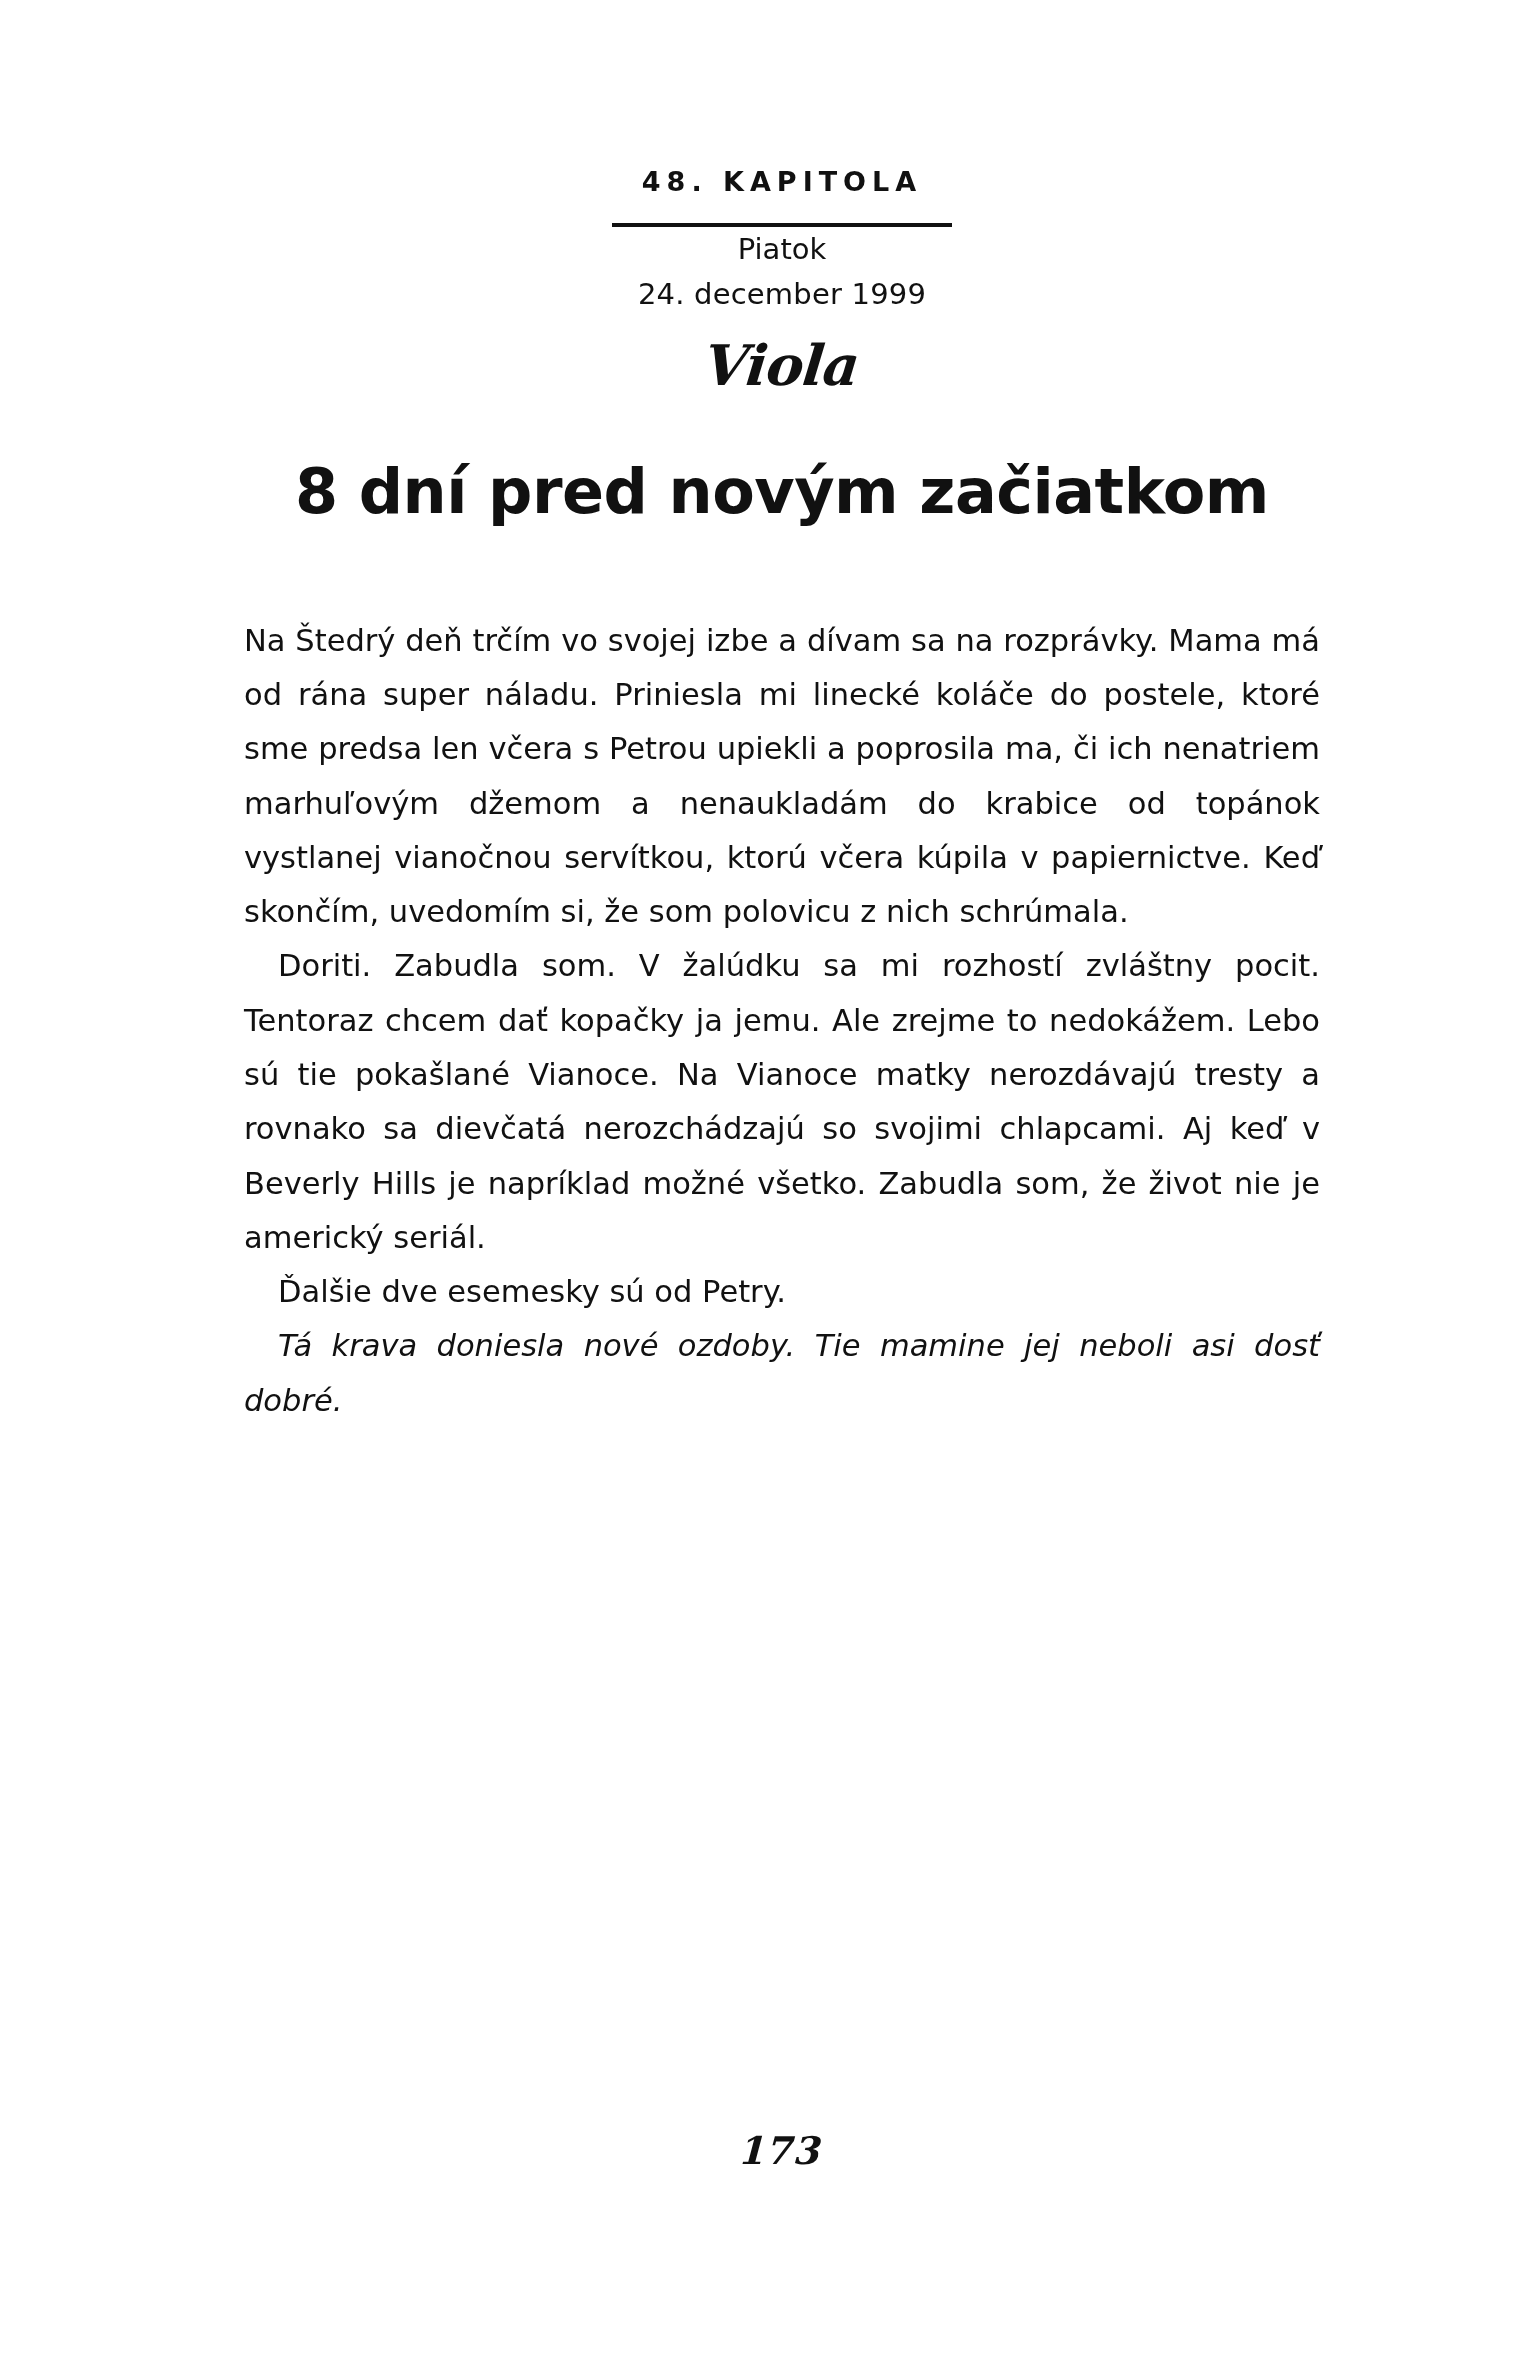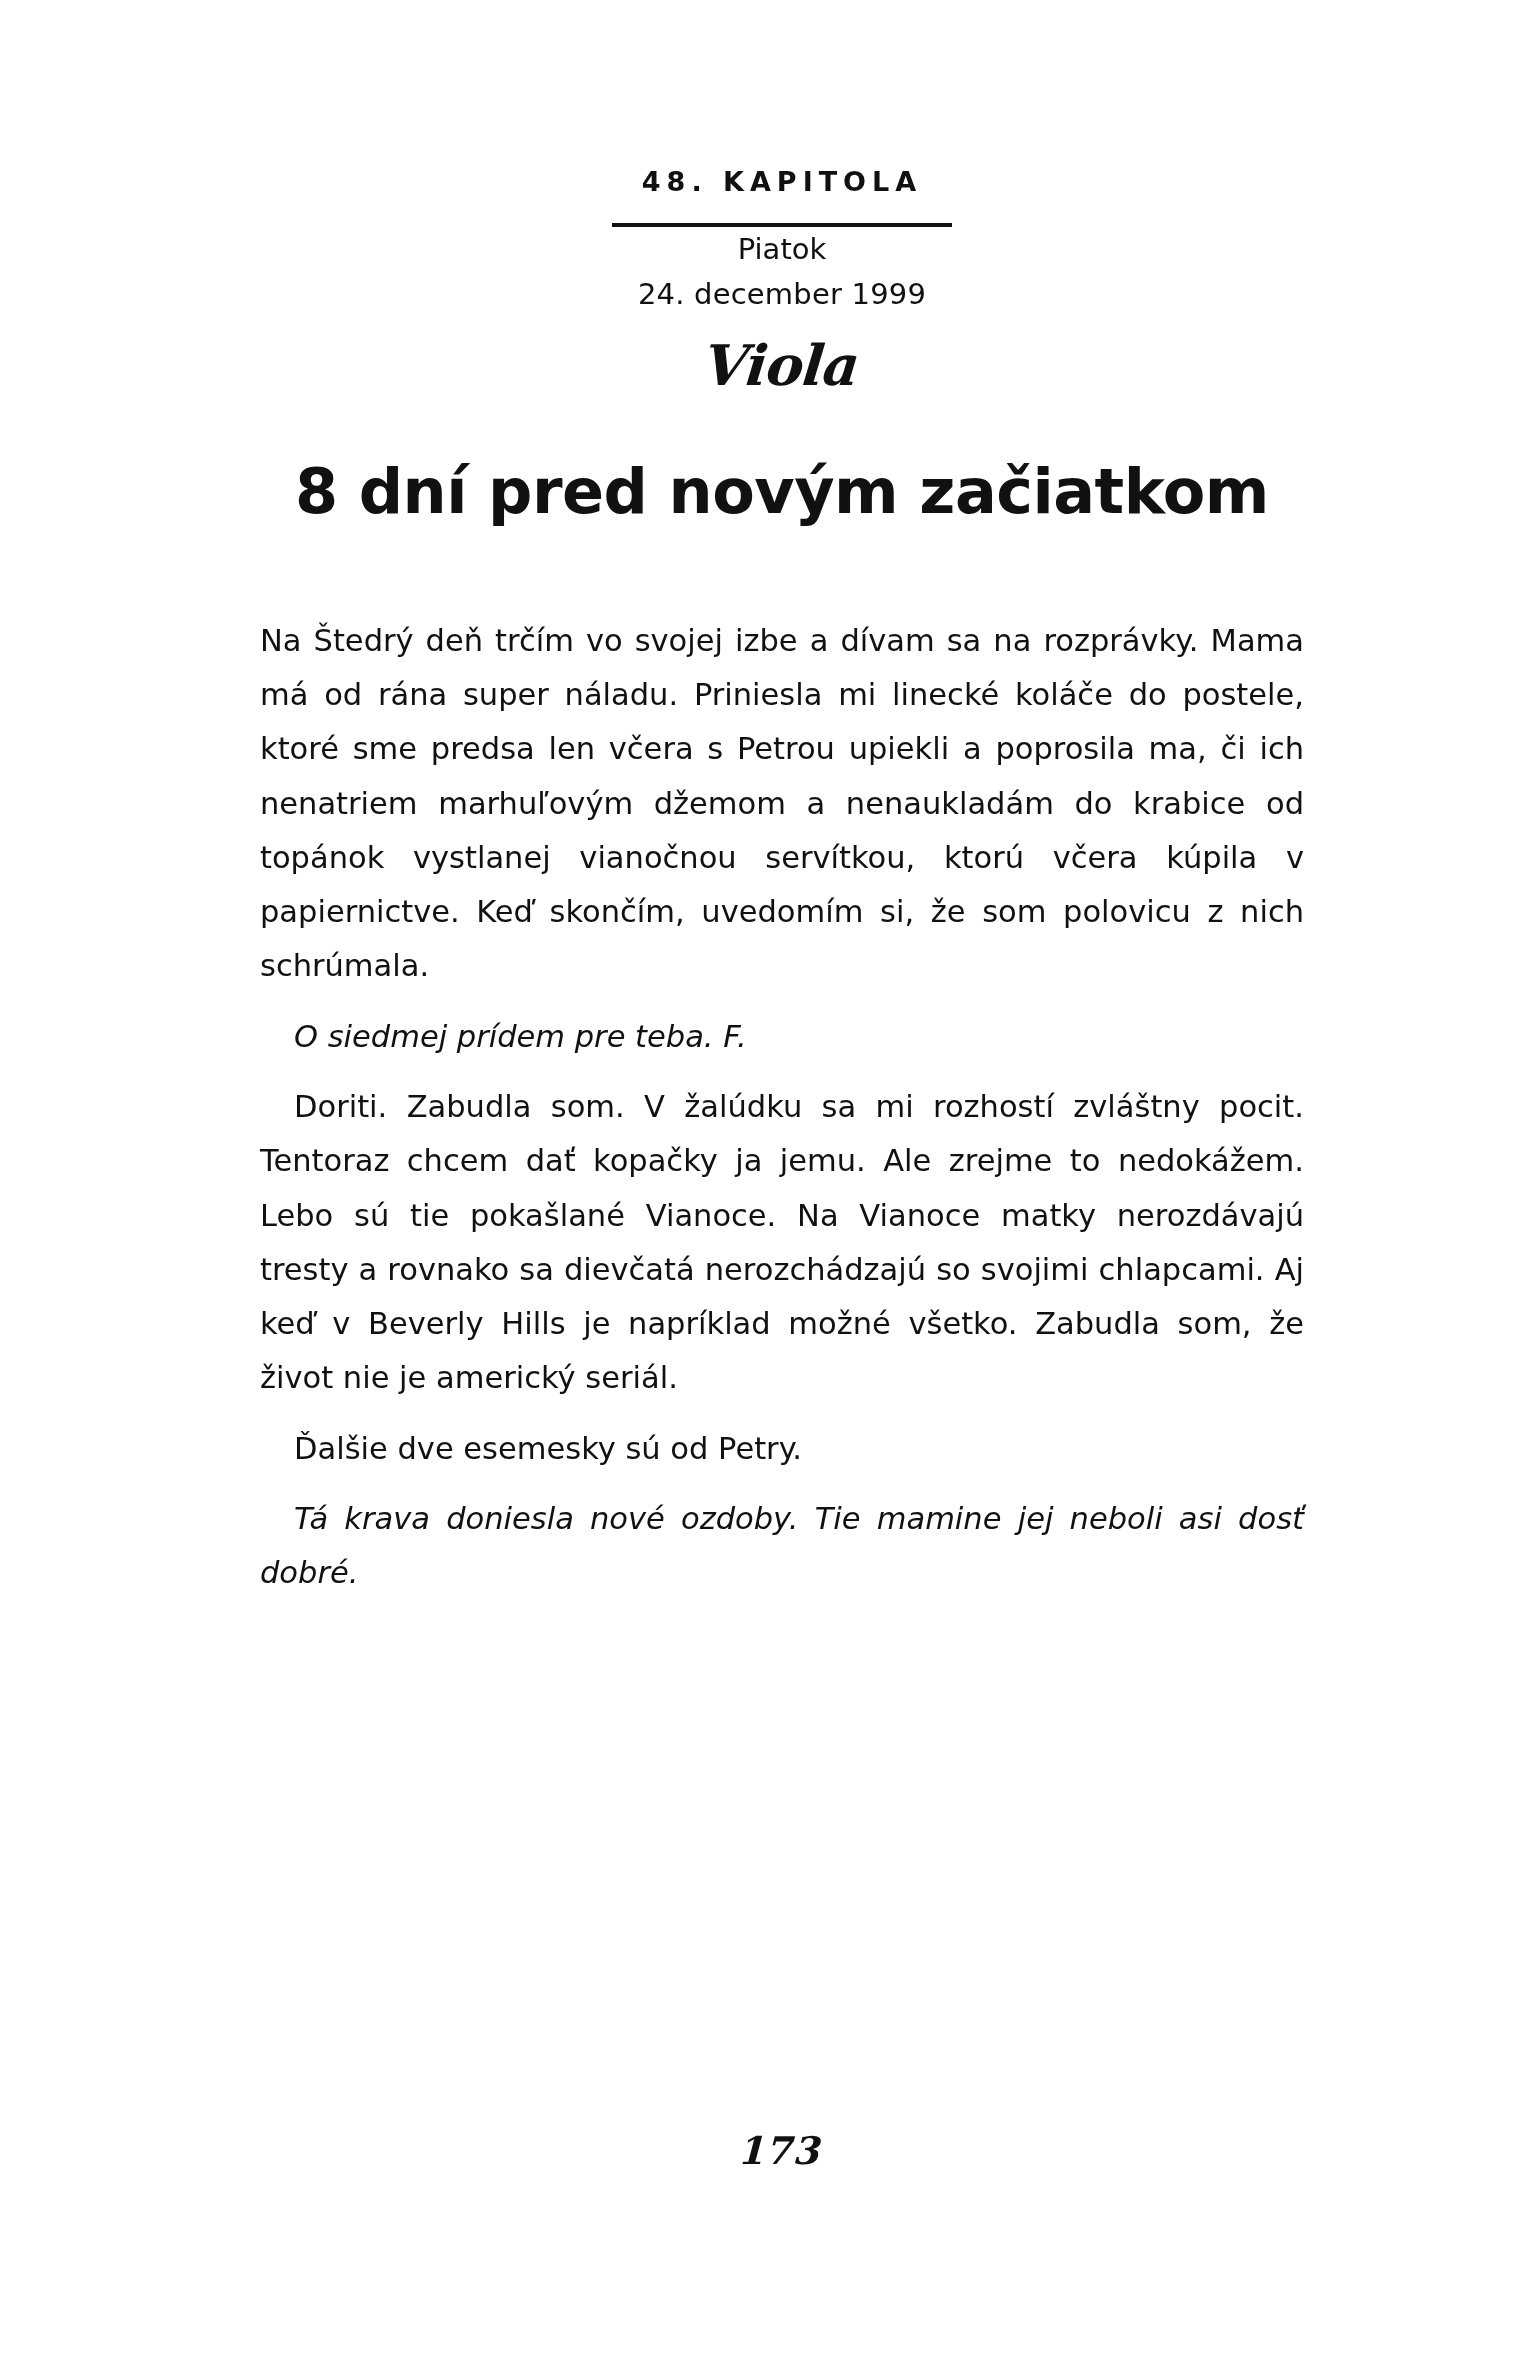--- a/index.html
+++ b/index.html
@@ -87,21 +87,21 @@
     margin-top: 86px;
     padding: 0 12px;
     font-size: 30.5px;
     line-height: 1.78;
     text-align: justify;
     color: #111;
     -webkit-hyphens: manual;
     hyphens: manual;
   }
   .body-text p {
-    margin: 16px;
+    margin: 0;
   }
   .body-text p.indent {
     text-indent: 34px;
   }
   .body-text p.italic {
     font-style: italic;
     text-indent: 34px;
   }
 
   .folio {
@@ -132,21 +132,20 @@
         <span class="day">Piatok</span>
         <span class="date">24. december 1999</span>
       </div>
       <div class="signature">Viola</div>
     </div>
 
     <h1 class="title">8 dní pred novým začiatkom</h1>
 
     <div class="body-text">
       <p>Na Štedrý deň trčím vo svojej izbe a dívam sa na rozprávky. Mama má od rána super náladu. Priniesla mi linecké koláče do postele, ktoré sme predsa len včera s Petrou upiekli a poprosila ma, či ich nenatriem marhuľovým džemom a nenaukladám do krabice od topánok vystlanej vianočnou servítkou, ktorú včera kúpila v papiernictve. Keď skončím, uvedomím si, že som polovicu z nich schrúmala.</p>
-      <p class="italic">O siedmej prídem pre teba. F.</p>
       <p class="indent">Doriti. Zabudla som. V žalúdku sa mi rozhostí zvláštny pocit. Tentoraz chcem dať kopačky ja jemu. Ale zrejme to nedokážem. Lebo sú tie pokašlané Vianoce. Na Vianoce matky nerozdávajú tresty a rovnako sa dievčatá nerozchádzajú so svojimi chlapcami. Aj keď v Beverly Hills je napríklad možné všetko. Zabudla som, že život nie je americký seriál.</p>
       <p class="indent">Ďalšie dve esemesky sú od Petry.</p>
       <p class="italic">Tá krava doniesla nové ozdoby. Tie mamine jej neboli asi dosť dobré.</p>
     </div>
 
     <div class="folio">173</div>
   </div>
 </div>
 
 </body></html>

